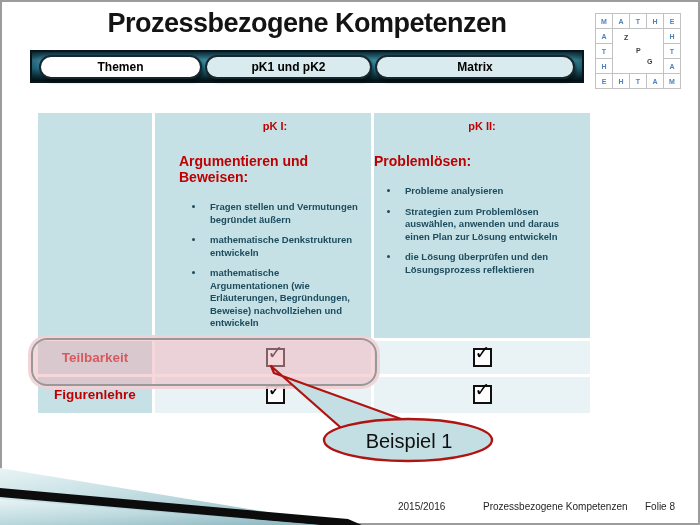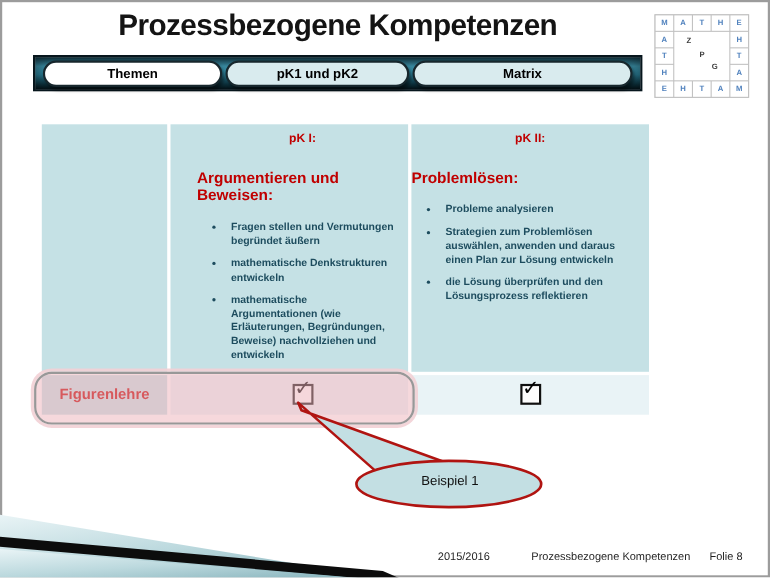--- a/index.html
+++ b/index.html
@@ -89,21 +89,21 @@
     box-sizing:border-box;border:2px solid #989898;border-radius:16px;
     background:rgba(238,178,185,0.5);
     box-shadow:0 0 0 3px rgba(242,208,213,0.9);
   }
 
   
   .overlay{position:absolute;left:0;top:0;width:700px;height:525px;z-index:4;pointer-events:none;}
 
   .callout-label{
     position:absolute;left:326px;top:430px;width:166px;z-index:5;
-    text-align:center;font-size:12px;color:#101010;
+    text-align:center;font-size:20px;color:#101010;
   }
 
   
   .footer-text{position:absolute;z-index:2;font-size:10px;color:#1f1f1f;}
   .f-left{left:398px;top:501px;}
   .f-center{left:483px;top:501px;}
   .f-right{left:645px;top:501px;}
 </style>
 </head>
 <body>
@@ -169,20 +169,29 @@
       <div class="hdr-code">pK II:</div>
       <div class="hdr-title">Problemlösen:</div>
       <ul class="bullets">
         <li>Probleme analysieren</li>
         <li>Strategien zum Problemlösen auswählen, anwenden und daraus einen Plan zur Lösung entwickeln</li>
         <li>die Lösung überprüfen und den Lösungsprozess reflektieren</li>
       </ul>
     </td>
   </tr>
 
+  <tr class="r1">
+    <td class="c0 teal body-label">Teilbarkeit</td>
+    <td class="c1 lite body-check">
+      <span class="checkbox"><span class="tick">✓</span></span>
+    </td>
+    <td class="c2 lite body-check">
+      <span class="checkbox"><span class="tick">✓</span></span>
+    </td>
+  </tr>
 
 
   <tr class="r3">
     <td class="c0 teal body-label">Figurenlehre</td>
     <td class="c1 lite body-check">
       <span class="checkbox"><span class="tick">✓</span></span>
     </td>
     <td class="c2 lite body-check">
       <span class="checkbox"><span class="tick">✓</span></span>
     </td>

